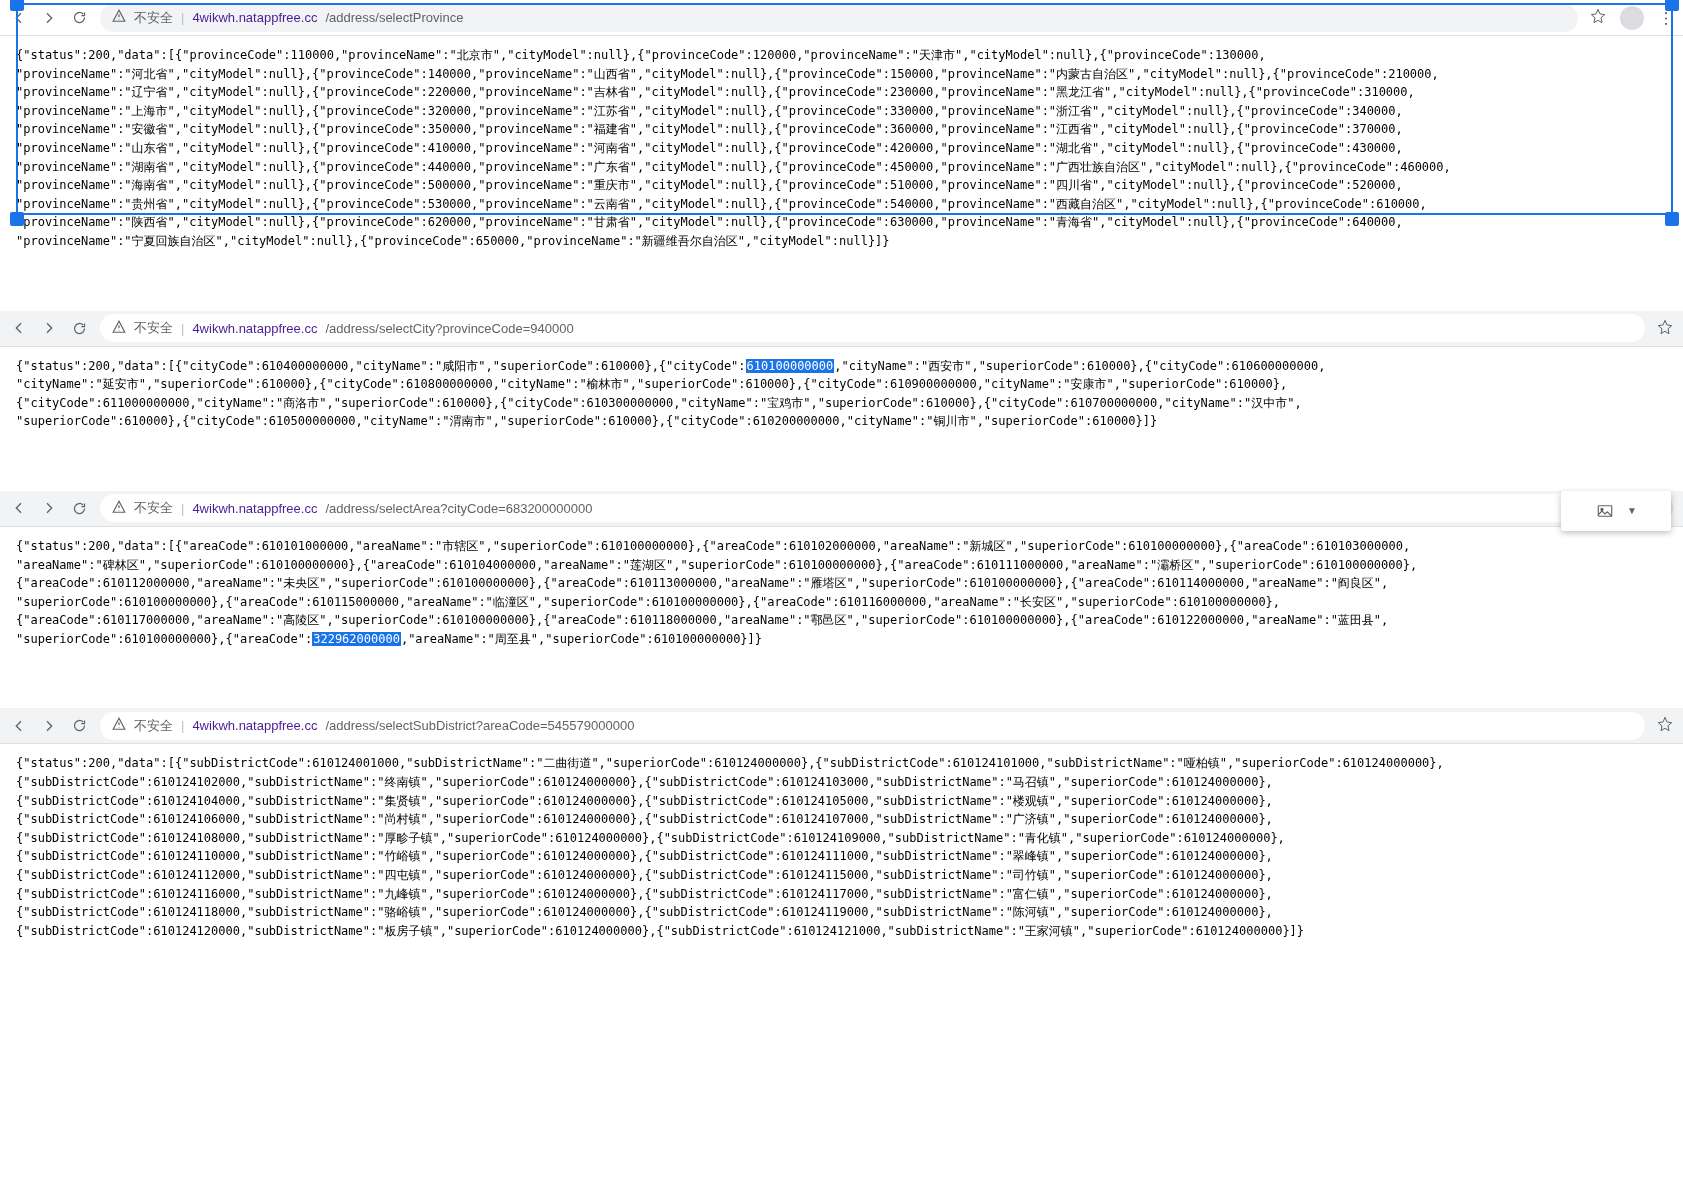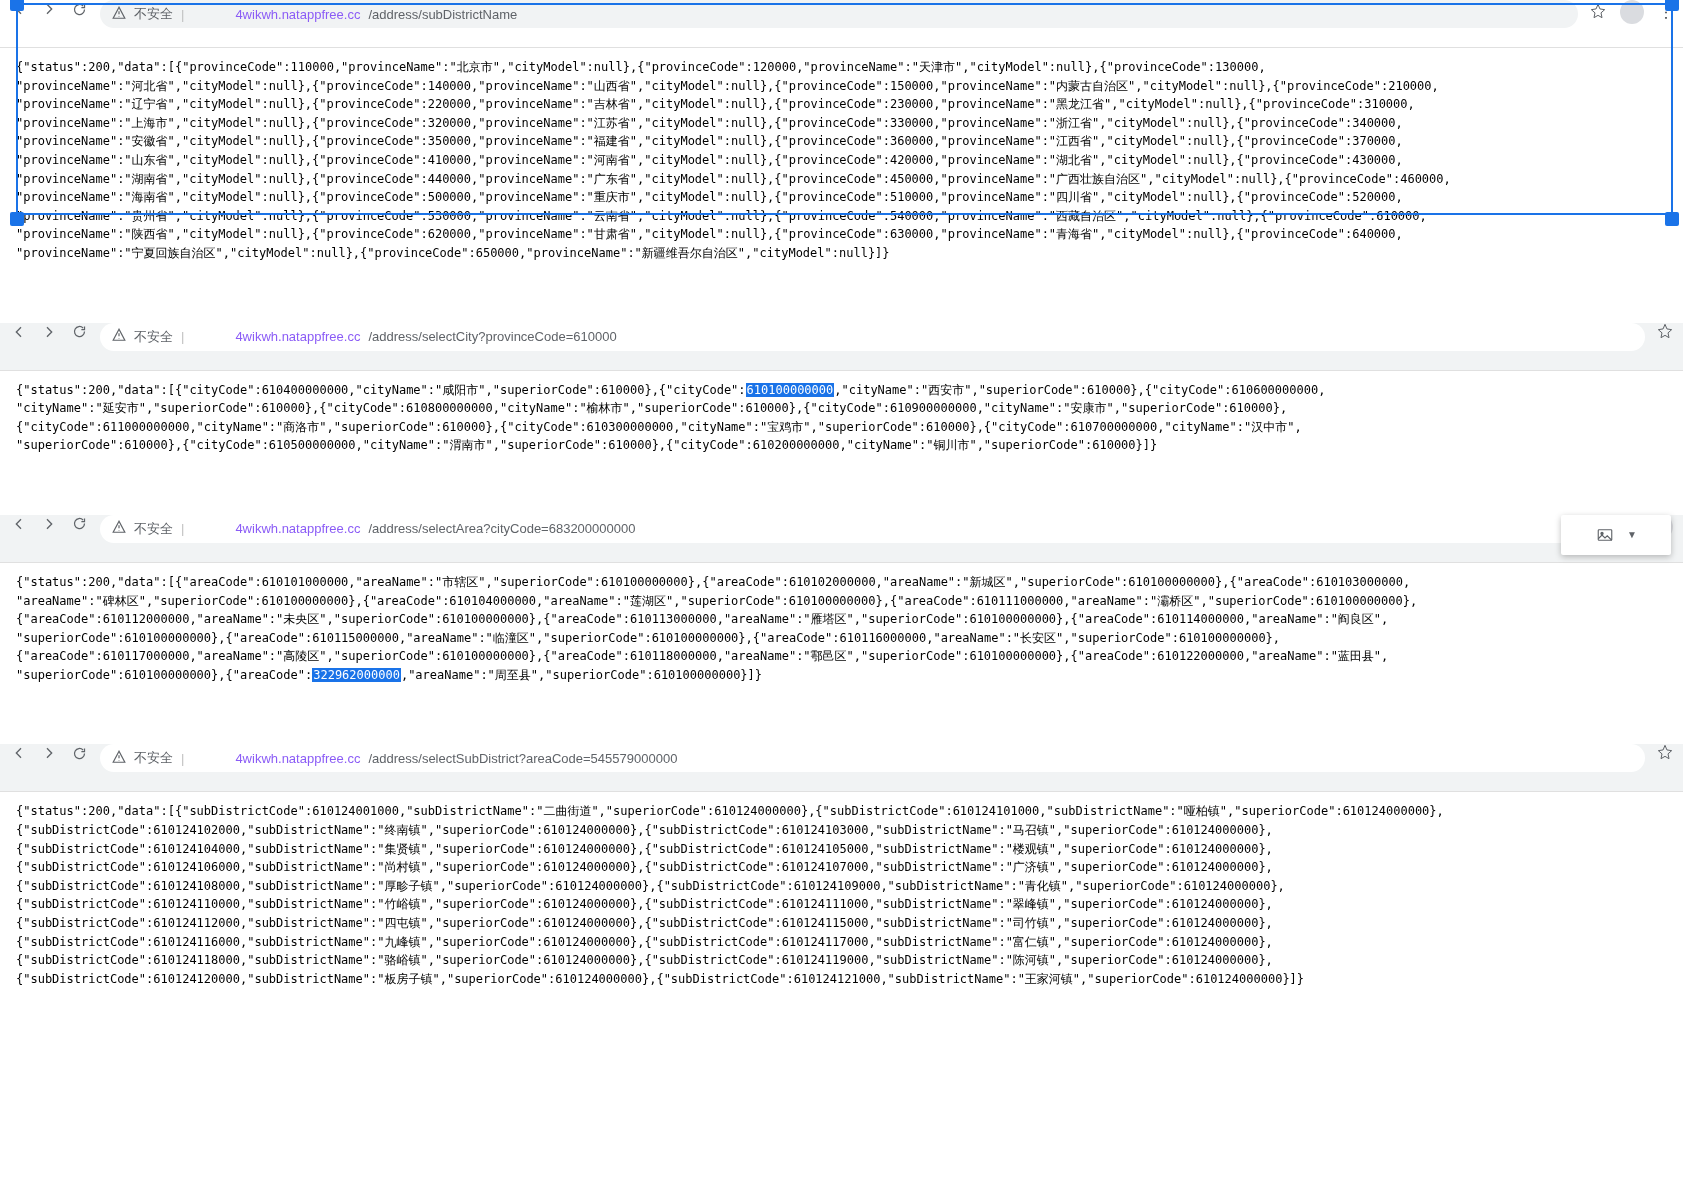--- a/index.html
+++ b/index.html
@@ -1,27 +1,27 @@
 <!DOCTYPE html>
 <html><head>
   <meta charset="utf-8">
   <style>
     * { margin:0; padding:0; box-sizing:border-box; }
     body { font-family:Arial,"Microsoft YaHei",sans-serif; background:#fff; font-size:12px; }
     .pane { position:relative; }
-    .toolbar { display:flex; align-items:flex-start; height:48px; padding:0 10px; gap:12px; background:#fff; border-bottom:1px solid #e0e0e0; }
+    .toolbar { display:flex; align-items:center; height:36px; padding:0 10px; gap:12px; background:#fff; border-bottom:1px solid #e0e0e0; }
     .toolbar-shaded { background:#f1f3f4; border-radius:0; }
     .nav-ico { width:18px; height:18px; color:#5f6368; display:flex; align-items:center; justify-content:center; cursor:pointer; }
     .nav-ico svg { width:16px; height:16px; stroke:#5f6368; stroke-width:2; fill:none; }
     .reload svg { width:15px; height:15px; }
     .addr { flex:1; display:flex; align-items:center; height:28px; background:#f1f3f4; border-radius:14px; padding:0 12px; font-size:13px; color:#5f6368; gap:8px; }
     .pane-white .addr { background:#fff; }
     .addr .warn svg { width:14px; height:14px; fill:#5f6368; }
     .addr .sep { color:#c0c0c0; }
-    .addr .host { color:#8b5cf6;margin-left:43px; }
+    .addr .host { color:#4c1d95; }
     .addr .path { color:#5f6368; }
     .right-ico { display:flex; gap:14px; align-items:center; color:#5f6368; }
     .right-ico div { cursor:pointer; }
     .star svg { width:16px; height:16px; fill:none; stroke:#5f6368; stroke-width:1.5; }
     .avatar { width:24px; height:24px; border-radius:50%; background:#dadce0; }
     .dots { font-size:16px; line-height:1; letter-spacing:-1px; transform:rotate(90deg); display:inline-block; }
     .content { padding:10px 16px 60px 16px; font-family:"Microsoft YaHei",monospace; font-size:12px; color:#000; line-height:1.55; word-break:break-all; white-space:pre-wrap; }
     .sel-handle { position:absolute; width:14px; height:14px; background:#1a73e8; border-radius:2px; }
     .h-tl { top:-3px; left:10px; }
     .h-tr { top:-3px; right:4px; }
@@ -54,21 +54,21 @@
           <path d="M20 12a8 8 0 1 1-2.34-5.66M20 4v5h-5"></path>
         </svg>
       </div>
     <div class="addr">
       <span class="warn"><svg viewBox="0 0 24 24">
             <path d="M12 2L2 21h20L12 2z M12 9v5 M12 17v1" stroke="#5f6368" stroke-width="2" fill="none"></path>
           </svg></span>
       <span>不安全</span>
       <span class="sep">|</span>
       <span class="host">4wikwh.natappfree.cc</span>
-        <span class="path">/address/subDistrictName</span>
+        <span class="path">/address/selectProvince</span>
     </div>
     <div class="right-ico">
       <div class="star"><svg viewBox="0 0 24 24">
             <path d="M12 2l2.9 6.9L22 10l-5.5 4.8L18 22l-6-3.5L6 22l1.5-7.2L2 10l7.1-1.1z"></path>
           </svg></div>
       <div class="avatar"></div>
       <div><span class="dots">⋯</span></div>
     </div>
   </div>
   <div class="sel-frame"></div>
@@ -106,21 +106,21 @@
           <path d="M20 12a8 8 0 1 1-2.34-5.66M20 4v5h-5"></path>
         </svg>
       </div>
     <div class="addr">
       <span class="warn"><svg viewBox="0 0 24 24">
             <path d="M12 2L2 21h20L12 2z M12 9v5 M12 17v1" stroke="#5f6368" stroke-width="2" fill="none"></path>
           </svg></span>
       <span>不安全</span>
       <span class="sep">|</span>
       <span class="host">4wikwh.natappfree.cc</span>
-        <span class="path">/address/selectCity?provinceCode=610000</span>
+        <span class="path">/address/selectCity?provinceCode=940000</span>
     </div>
     <div class="right-ico">
       <div class="star"><svg viewBox="0 0 24 24">
             <path d="M12 2l2.9 6.9L22 10l-5.5 4.8L18 22l-6-3.5L6 22l1.5-7.2L2 10l7.1-1.1z"></path>
           </svg></div>
     </div>
   </div>
   <div class="content" id="content1">{"status":200,"data":[{"cityCode":610400000000,"cityName":"咸阳市","superiorCode":610000},{"cityCode":<span class="hl">610100000000</span>,"cityName":"西安市","superiorCode":610000},{"cityCode":610600000000,
 "cityName":"延安市","superiorCode":610000},{"cityCode":610800000000,"cityName":"榆林市","superiorCode":610000},{"cityCode":610900000000,"cityName":"安康市","superiorCode":610000},
 {"cityCode":611000000000,"cityName":"商洛市","superiorCode":610000},{"cityCode":610300000000,"cityName":"宝鸡市","superiorCode":610000},{"cityCode":610700000000,"cityName":"汉中市",

